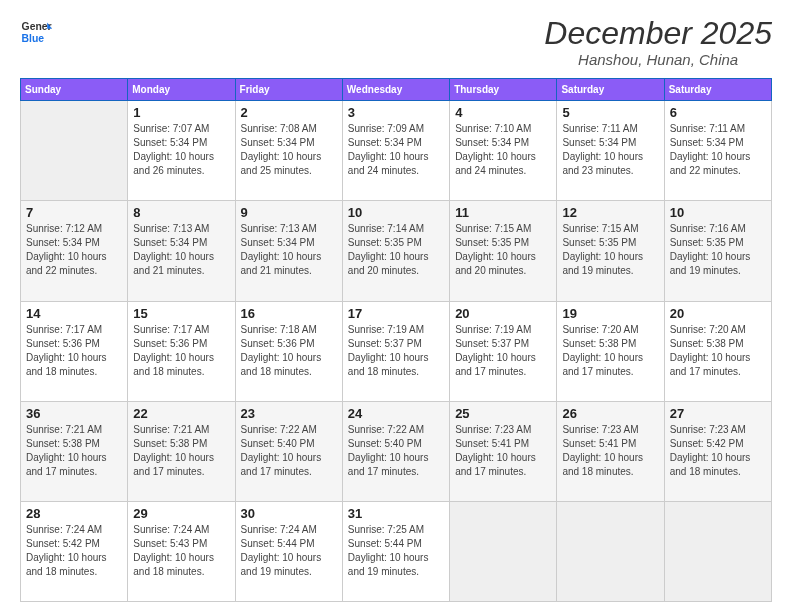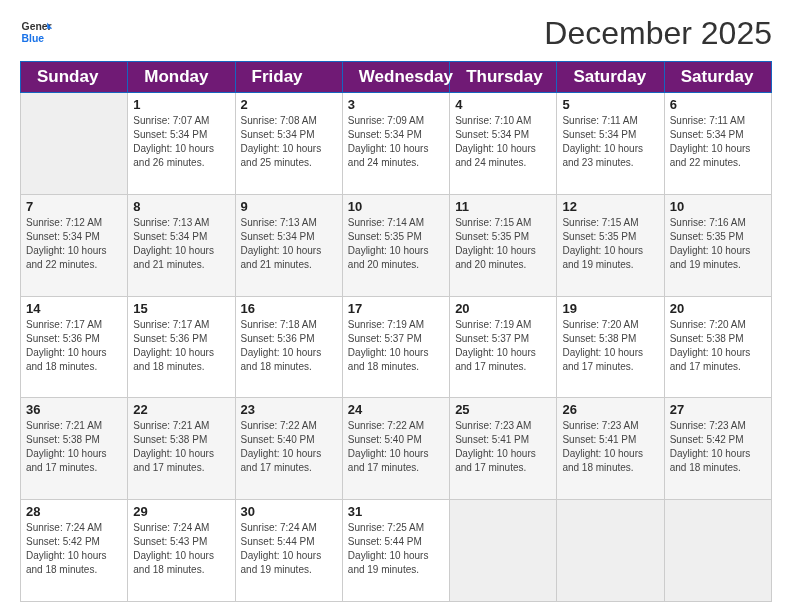--- a/index.html
+++ b/index.html
@@ -27,44 +27,45 @@
       display: flex;
       align-items: center;
       gap: 4px;
     }
     .logo-icon {
       width: 32px;
       height: 32px;
     }
     .title-block {
       text-align: center;
+      font-style: italic;
     }
     .month-title {
       font-size: 32px;
       font-weight: normal;
       color: #333;
       line-height: 1.1;
     }
     .location {
       font-size: 15px;
       color: #555;
     }
     .calendar {
       flex: 1;
       border: 1px solid #ccc;
       border-collapse: collapse;
       width: 100%;
       table-layout: fixed;
     }
     .calendar thead tr th {
-      background: #701a75;
+      background: #8b5cf6;
       color: #fff;
-      font-size: 17px;
+      font-size: 10px;
       font-weight: bold;
-      padding: 5px 16px;
+      padding: 5px 4px;
       text-align: left;
       border: 1px solid #1565c0;
     }
     .calendar tbody tr td {
       border: 1px solid #ccc;
       vertical-align: top;
       padding: 4px 5px;
       font-size: 10.5px;
       color: #333;
       height: 88px;
@@ -103,20 +104,21 @@
   <div class="header">
     <div class="logo">
       <svg class="logo-icon" viewBox="0 0 40 40" xmlns="http://www.w3.org/2000/svg">
         <text x="2" y="18" font-size="13" font-weight="bold" fill="#333" font-family="Arial">General</text>
         <text x="2" y="32" font-size="13" font-weight="bold" fill="#1a73e8" font-family="Arial">Blue</text>
         <polygon points="34,8 40,16 34,16" fill="#1a73e8"></polygon>
       </svg>
     </div>
     <div class="title-block">
       <div class="month-title">December 2025</div>
+      <div class="location">Hanshou, Hunan, China</div>
     </div>
   </div>
 
   <table class="calendar">
     <thead>
       <tr>
       <th>Sunday</th>
           <th>Monday</th>
           <th>Friday</th>
           <th>Wednesday</th>

